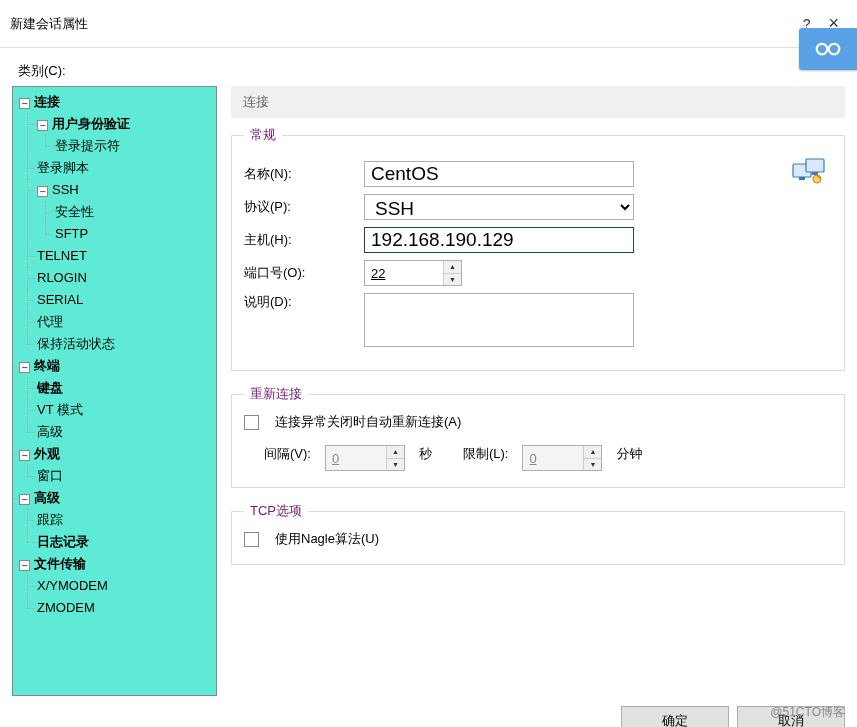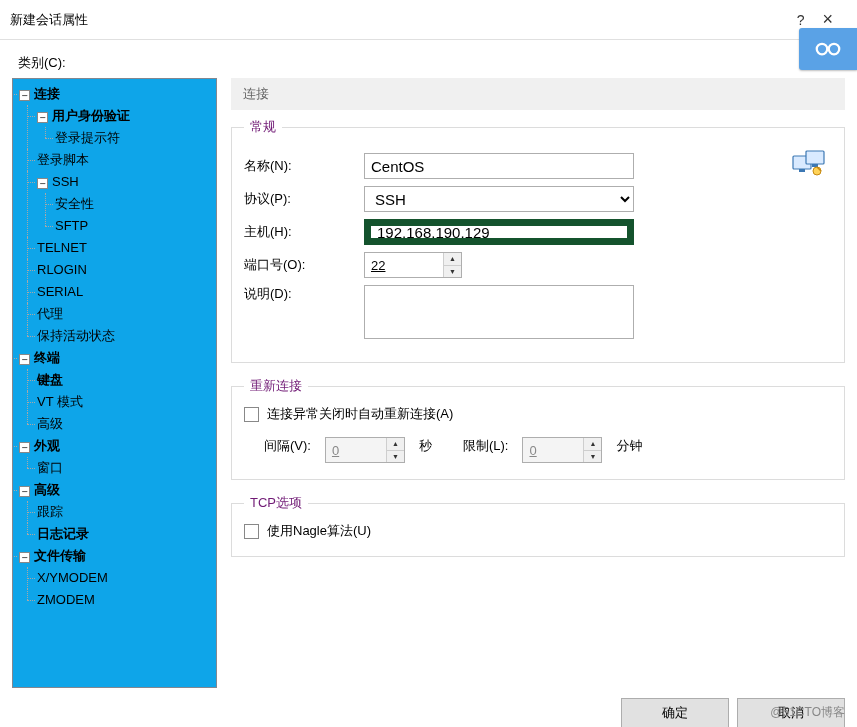--- a/index.html
+++ b/index.html
@@ -1,55 +1,55 @@
 <!DOCTYPE html>
 <html><head>
 <meta charset="utf-8">
 <style>
   * { box-sizing: border-box; margin: 0; padding: 0; }
   body { font-family: "Microsoft YaHei", "Segoe UI", Tahoma, sans-serif; font-size: 13px; background: #fff; color: #000; }
   .window { width: 857px; height: 727px; position: relative; background: #fff; }
-  .titlebar { height: 40px; display: flex; align-items: center; justify-content: space-between; padding: 0 24px 0 10px; border-bottom: 1px solid #e0e0e0; }
+  .titlebar { height: 48px; display: flex; align-items: center; justify-content: space-between; padding: 0 18px 0 10px; border-bottom: 1px solid #e0e0e0; }
   .title { font-size: 13px; }
   .title-controls { display: flex; align-items: center; gap: 18px; }
   .help-q { font-size: 14px; color: #333; }
   .title-x { font-size: 18px; color: #333; }
   .badge { position: absolute; top: 28px; right: 0; width: 58px; height: 42px; background: #5aa2e6; border-radius: 3px 0 0 3px; display: flex; align-items: center; justify-content: center; box-shadow: 0 1px 2px rgba(0,0,0,0.25); }
   .badge svg { width: 30px; height: 22px; }
   .cat-label { padding: 14px 0 6px 18px; font-size: 13px; }
   .body { display: flex; padding: 0 12px; gap: 14px; height: 610px; }
-  .tree-panel { width: 205px; height: 100%; background: #0ea5e9; border: 1px solid #828790; padding: 4px 2px; overflow: auto; }
+  .tree-panel { width: 205px; height: 100%; background: #5eead4; border: 1px solid #828790; padding: 4px 2px; overflow: auto; }
   .tree ul { list-style: none; padding-left: 18px; }
   .tree > ul { padding-left: 4px; }
   .tree li { position: relative; line-height: 22px; white-space: nowrap; }
   .tree li::before { content: ""; position: absolute; left: -10px; top: 0; border-left: 1px dotted #a8a8a8; height: 100%; }
   .tree li:last-child::before { height: 11px; }
   .tree li::after { content: ""; position: absolute; left: -10px; top: 11px; border-top: 1px dotted #a8a8a8; width: 8px; }
   .tggl { display: inline-flex; width: 11px; height: 11px; border: 1px solid #888; background: #fff; margin-right: 4px; align-items: center; justify-content: center; font-size: 10px; line-height: 9px; font-family: monospace; color: #333; position: relative; top: 1px; }
   .node { cursor: default; }
   .bold { font-weight: 700; }
   .content { flex: 1; display: flex; flex-direction: column; }
   .section-title { background: #f0f0f0; padding: 7px 12px; color: #666; font-size: 13px; margin-bottom: 8px; }
   fieldset { border: 1px solid #dcdcdc; border-radius: 0; margin-bottom: 14px; padding: 10px 12px 16px; }
   legend { padding: 0 6px; font-size: 13px; color: #701a75; }
   .row { display: flex; align-items: center; margin: 7px 0; }
   .row-top { align-items: flex-start; }
   .row label.fld { width: 120px; font-size: 13px; }
-  .txt { height: 26px; border: 1px solid #aeaeae; padding: 2px 6px; font-size: 15px; background: #fff; }
+  .txt { height: 26px; border: 1px solid #aeaeae; padding: 2px 6px; font-size: 19px; background: #fff; }
   .txt.w270 { width: 270px; }
-  .txt.focused { border: 7px solid #14532d; text-decoration: underline; }
+  .txt.focused { border: 1px solid #14532d; }
   select.txt { width: 270px; height: 26px; }
   .spin { display: flex; width: 98px; height: 26px; border: 1px solid #aeaeae; }
   .spin.dis { background: #f4f4f4; color: #888; }
   .spin .v { flex: 1; padding: 2px 6px; display: flex; align-items: center; font-size: 13px; text-decoration: underline; }
   .spin .btns { width: 18px; display: flex; flex-direction: column; border-left: 1px solid #cecece; }
   .spin .btns span { flex: 1; display: flex; align-items: center; justify-content: center; font-size: 7px; background: #f0f0f0; color: #333; }
   .spin .btns span:first-child { border-bottom: 1px solid #cecece; }
   textarea.txt { width: 270px; height: 54px; resize: none; }
-  .chk { display: flex; align-items: center; gap: 8px; font-size: 13px; }
+  .chk { display: flex; align-items: center; gap: 16px; font-size: 13px; }
   .chk-box { width: 15px; height: 15px; border: 1px solid #888; background: #fff; }
   .sub-row { display: flex; align-items: flex-start; gap: 14px; margin: 14px 0 0 20px; font-size: 13px; }
   .sub-row .sm { width: 80px; }
   .sub-row .unit { width: 30px; }
   .button-bar { display: flex; justify-content: flex-end; gap: 8px; padding: 10px 12px 0 0; }
   .btn { width: 108px; height: 30px; border: 1px solid #adadad; background: #e1e1e1; font-size: 13px; }
   .watermark { position: absolute; right: 12px; bottom: 6px; font-size: 12px; color: #888; }
 </style>
 </head>
 <body>

